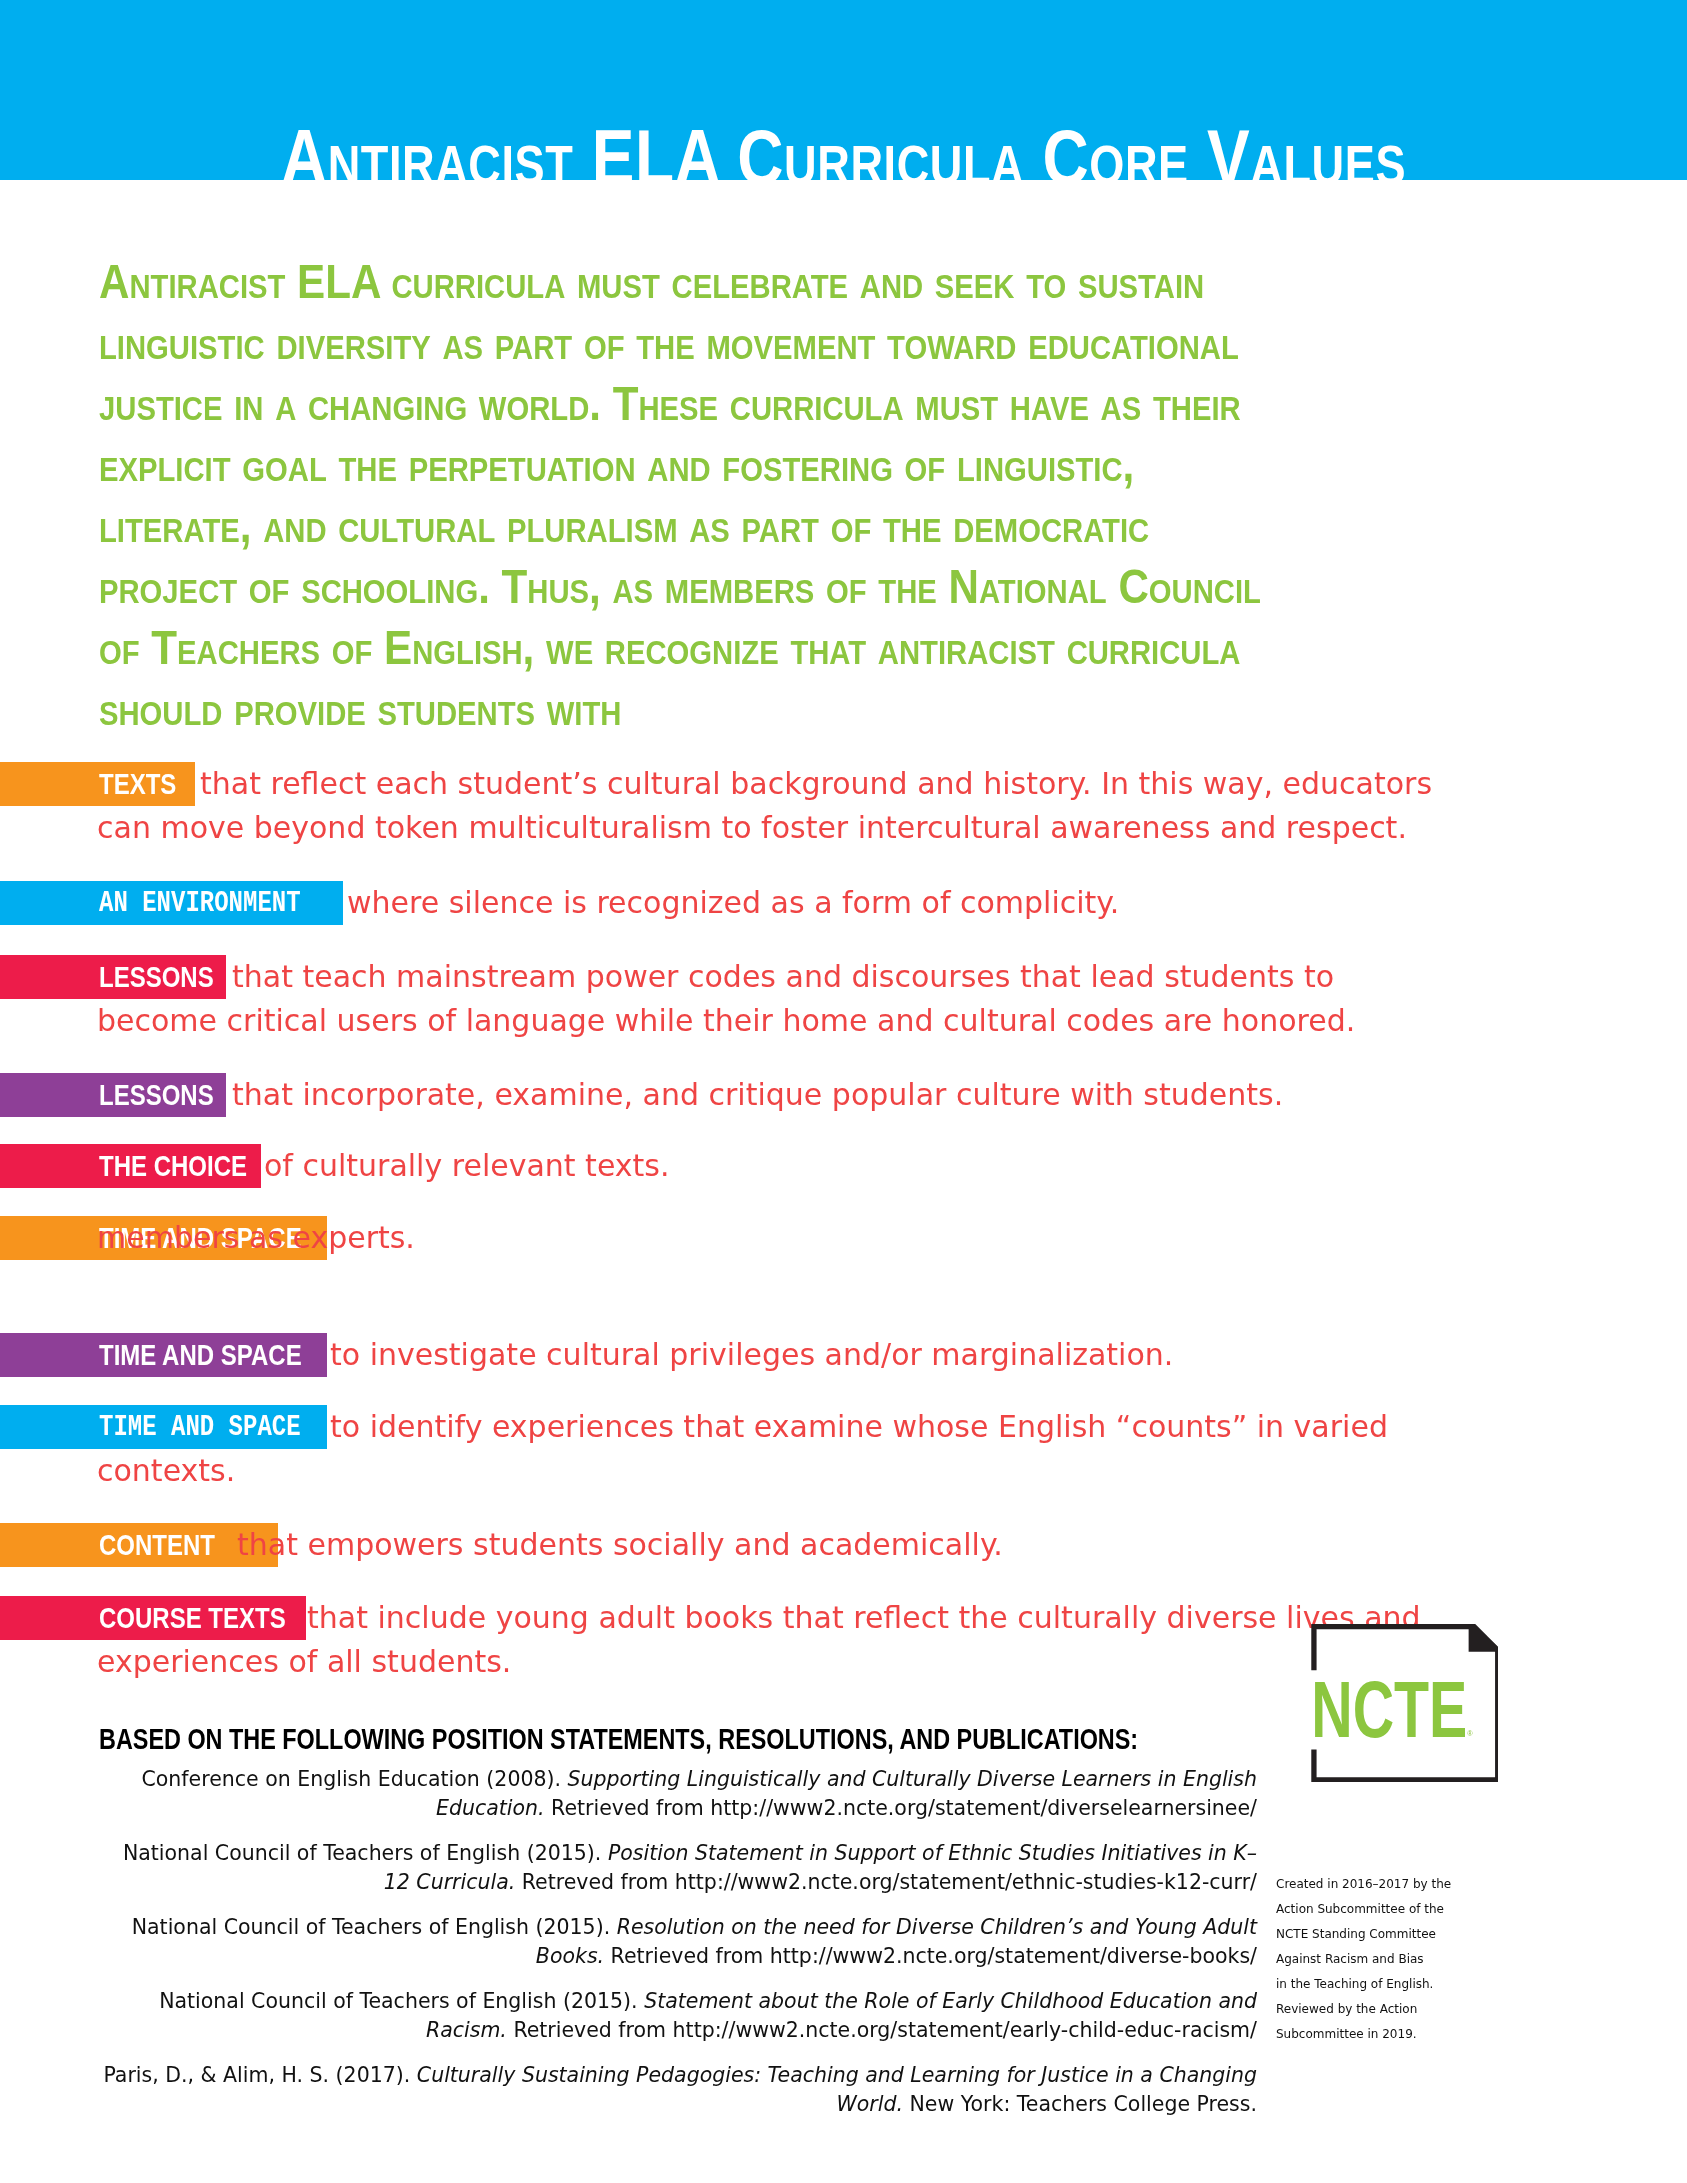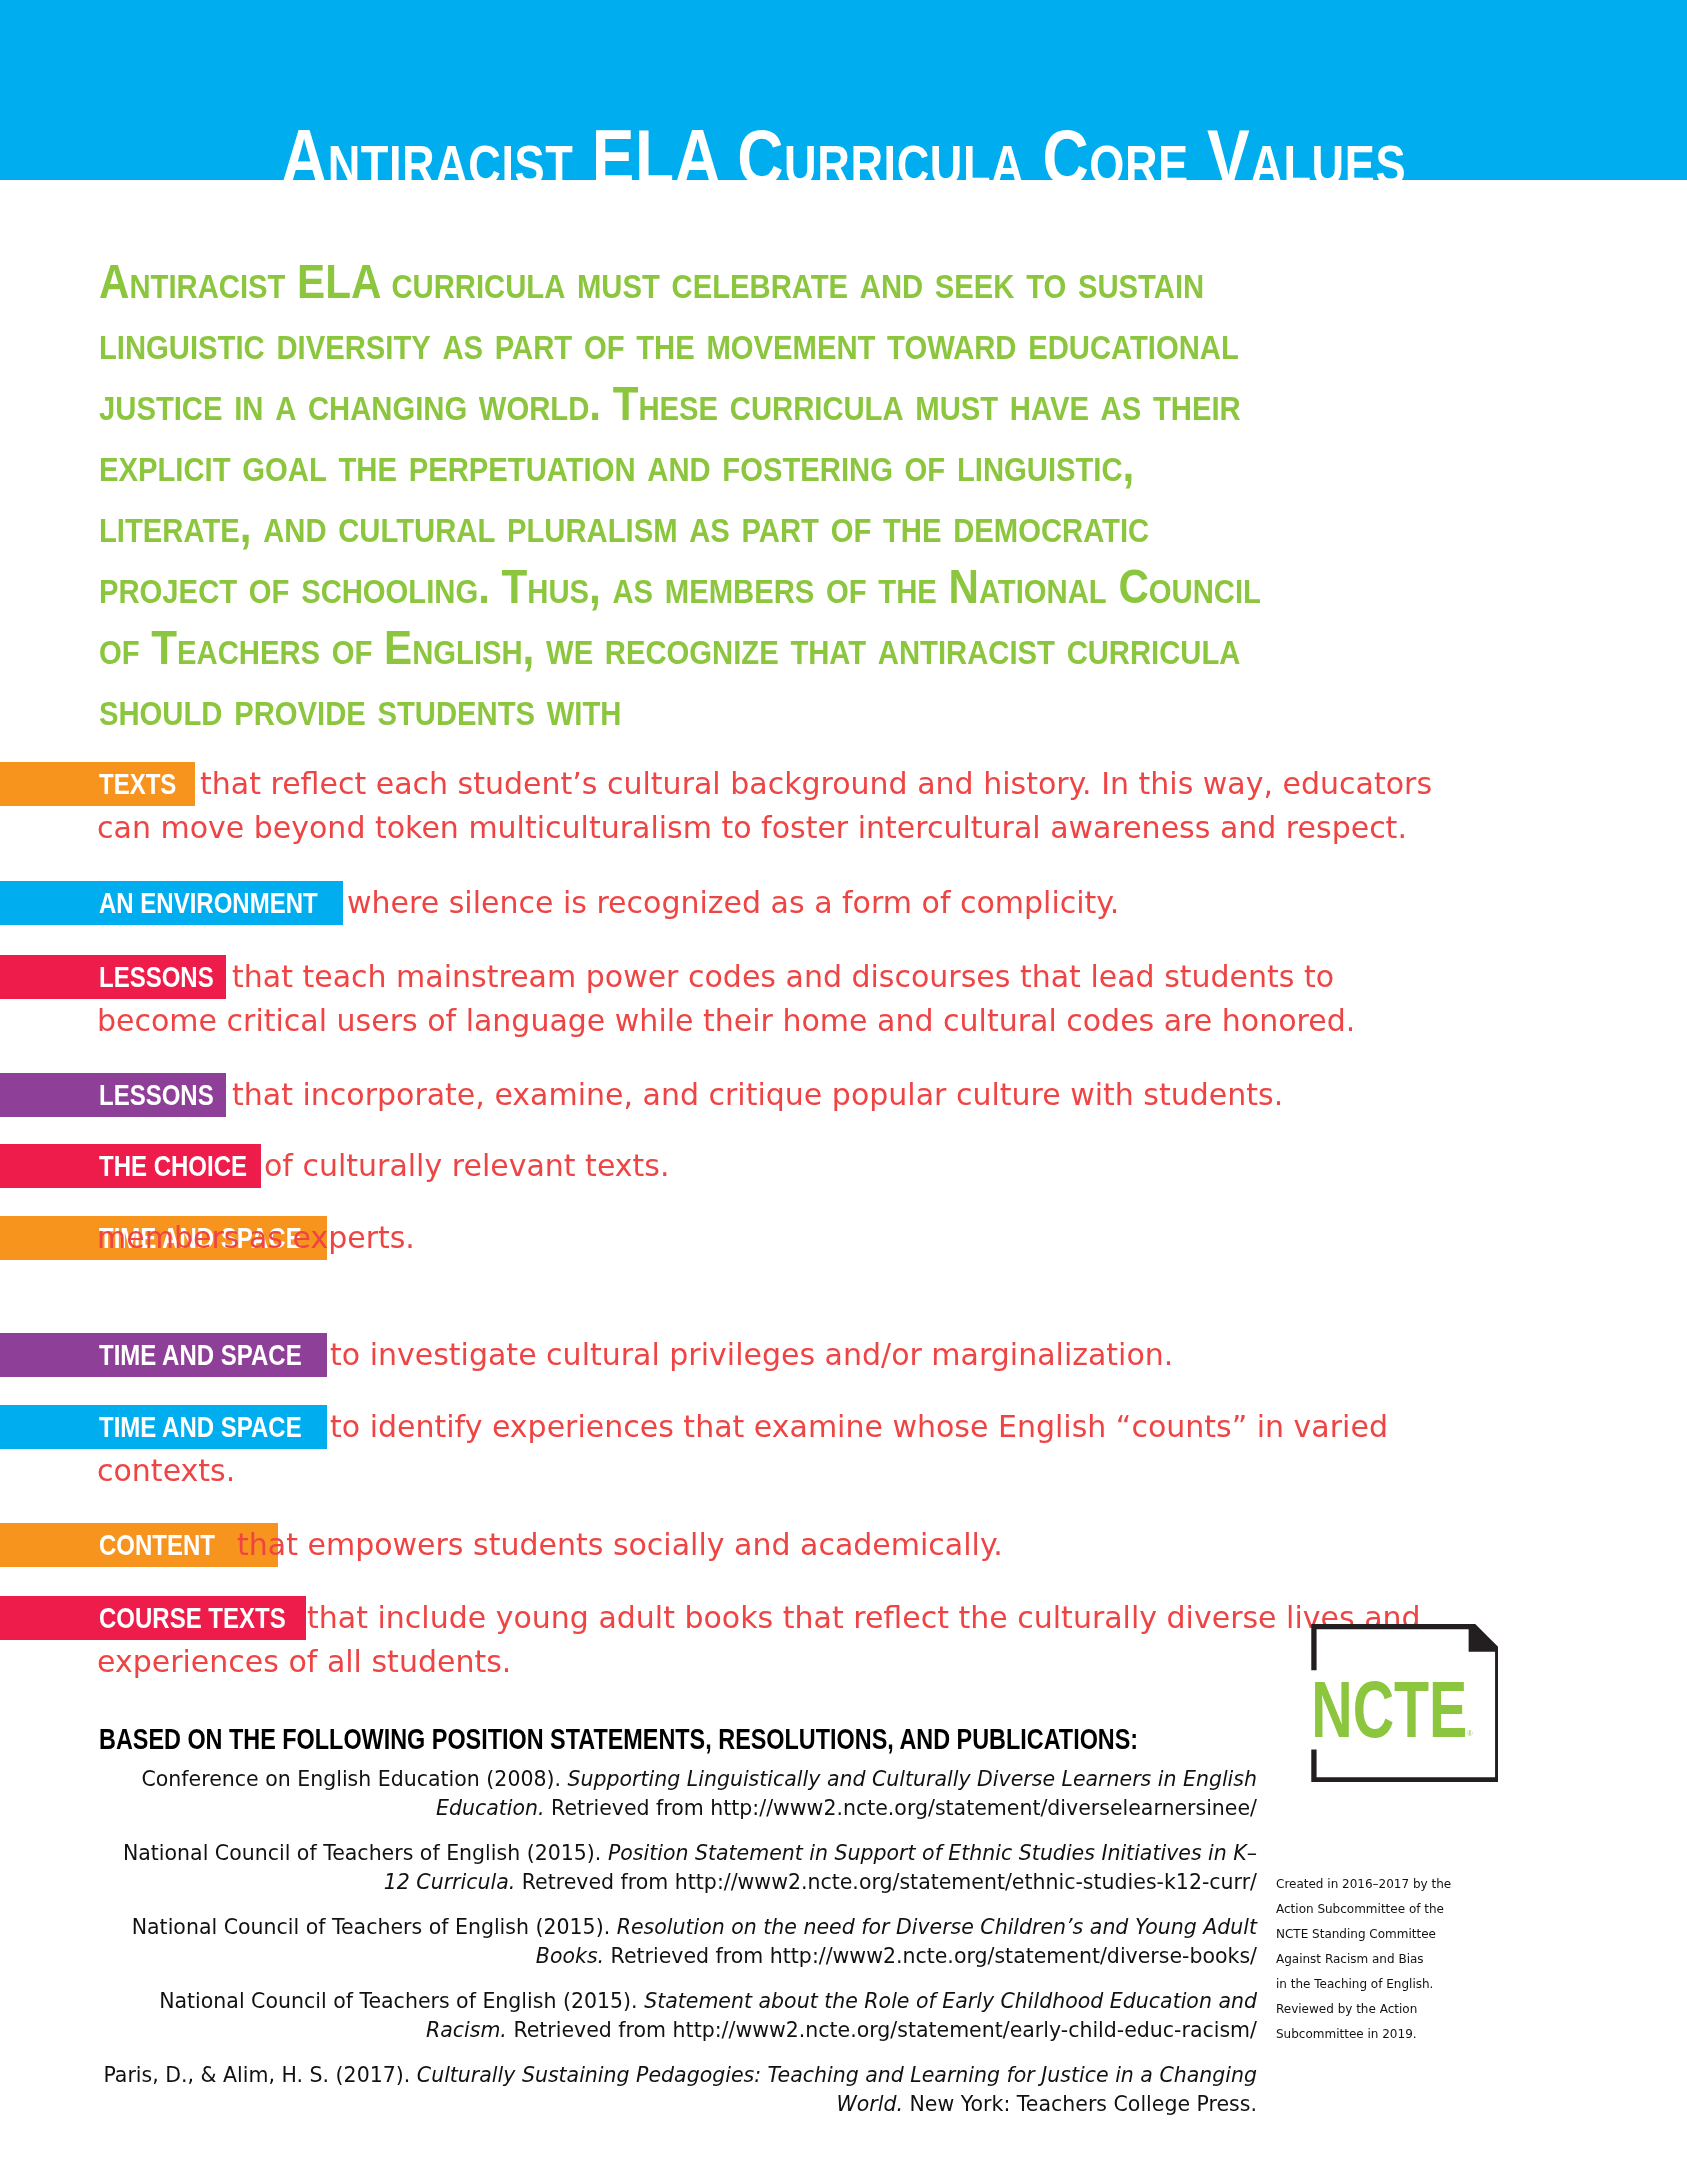--- a/index.html
+++ b/index.html
@@ -34,21 +34,21 @@
       box-sizing: border-box; padding-left: 99px; padding-right: 6.6px;
       white-space: nowrap;
     }
     .tag span { display: inline-block; transform: scaleX(0.8); transform-origin: left center; }
     .desc {
       position: absolute; left: 97px; width: 1522px;
       font-family: "DejaVu Sans", sans-serif; font-size: 30px; line-height: 44px;
       color: #ef4444;
     }
     .orange { background: #f7941d; }
-    .blue { background: #00aeef; }
+    .blue { background: #00aeef; font-family: Liberation Mono, monospace; }
     .red { background: #ed1c4a; }
     .purple { background: #8e3f97; }
 
     .refs-heading {
       position: absolute; left: 99px; top: 1720px;
       font-family: "Liberation Sans", sans-serif; font-weight: bold;
       font-size: 30px; line-height: 37px; color: #000;
       transform: scaleX(0.78); transform-origin: left top; white-space: nowrap;
     }
     .refs { position: absolute; left: 99px; top: 1765px; width: 1158px; text-align: right; }

